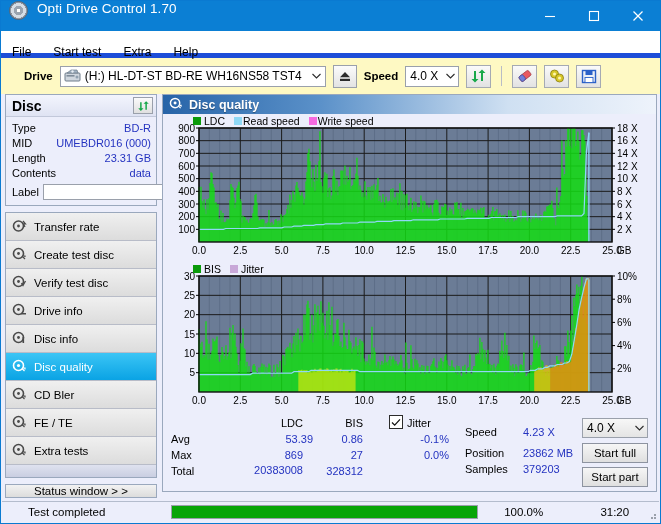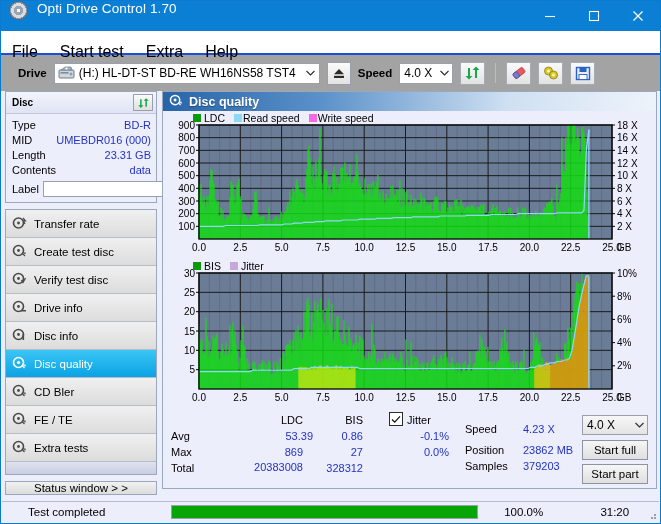--- a/index.html
+++ b/index.html
@@ -17,44 +17,44 @@
   .title-icon{width:17px;height:17px;margin-left:8px;border-radius:50%;
     background:radial-gradient(circle at 50% 50%, #ffffff 0 14%, #9aa4b0 15% 38%, #d6dde5 39% 62%, #7d8795 63% 82%, #e7ecf1 83% 100%);
     border:1px solid #5d6673;box-shadow:inset 0 0 1px #fff;}
   .title-text{color:#fff;font-size:13.5px;margin-left:9px;letter-spacing:.1px;}
   .wbtns{position:absolute;right:0;top:0;height:30px;display:flex;}
   .wbtn{width:44px;height:30px;display:flex;align-items:center;justify-content:center;color:#fff;font-size:13px;}
   .wbtn svg{display:block;}
 
   
   .menubar{height:22px;background:#fff;display:flex;align-items:center;padding-left:9px;gap:0;border-bottom:0;}
-  .menu-item{font-size:16px;color:#000;padding:2px 10px 2px 2px;margin-right:10px;cursor:default;margin-top:19px;}
+  .menu-item{font-size:12px;color:#000;padding:2px 10px 2px 2px;margin-right:10px;cursor:default;margin-top:19px;}
 
   
-  .drivebar{height:36px;background:#a3a3a3;display:flex;align-items:center;padding:0 17px;gap:7px;border-top:2px solid #1d4ed8;}
+  .drivebar{height:36px;background:#fef9c3;display:flex;align-items:center;padding:0 23px;gap:7px;border-top:5px solid #1d4ed8;}
   .lbl{font-size:11.5px;font-weight:bold;color:#000;}
   .combo{height:21px;background:#fff;border:1px solid #9aa0ab;display:flex;align-items:center;font-size:12px;color:#000;box-sizing:border-box;}
   .combo .txt{padding-left:4px;white-space:nowrap;overflow:hidden;}
   .combo .arrow{margin-left:auto;width:16px;display:flex;align-items:center;justify-content:center;color:#333;}
   #drive-combo{width:266px;}
   #drive-combo .dicon{width:17px;height:15px;margin-left:3px;flex:0 0 auto;position:relative;}
   #speed-combo{width:54px;}
   .sqbtn{width:24px;height:23px;background:linear-gradient(#fbfbfb,#e3e3e3);border:1px solid #9aa0ab;display:flex;align-items:center;justify-content:center;box-sizing:border-box;}
   .sep{width:1px;height:20px;background:#b9bdc6;margin:0 3px;}
   .tool{width:25px;height:23px;background:linear-gradient(#fafafa,#e2e2e2);border:1px solid #a5aab3;display:flex;align-items:center;justify-content:center;box-sizing:border-box;}
 
   
   .body{display:flex;padding:0 4px;gap:5px;height:398px;}
   .left{width:152px;display:flex;flex-direction:column;}
   .right{flex:1;border:1px solid #9aa8bd;background:#eceefb;box-sizing:border-box;display:flex;flex-direction:column;}
 
   
   .panel{border:1px solid #9aa8bd;background:#eceefb;box-sizing:border-box;}
   .panel-head{height:21px;background:linear-gradient(#f3f5fd,#dfe3f3);display:flex;align-items:center;padding:0 3px;border-bottom:1px solid #c2c8da;}
-  .panel-head .h{font-weight:bold;font-size:10px;color:#000;margin-left:3px;}
+  .panel-head .h{font-weight:bold;font-size:14px;color:#000;margin-left:3px;}
   .panel-head .refresh{margin-left:auto;}
   .rows{padding:3px 5px 4px 6px;}
   .row{display:flex;align-items:center;height:15px;font-size:11px;}
   .row .k{color:#000;}
   .row .v{margin-left:auto;color:#2433c0;}
   .labelrow{display:flex;align-items:center;margin-top:3px;gap:4px;}
   .labelrow .k{font-size:11px;}
   .labelinput{flex:1;height:16px;background:#fff;border:1px solid #9aa0ab;box-sizing:border-box;}
 
   

